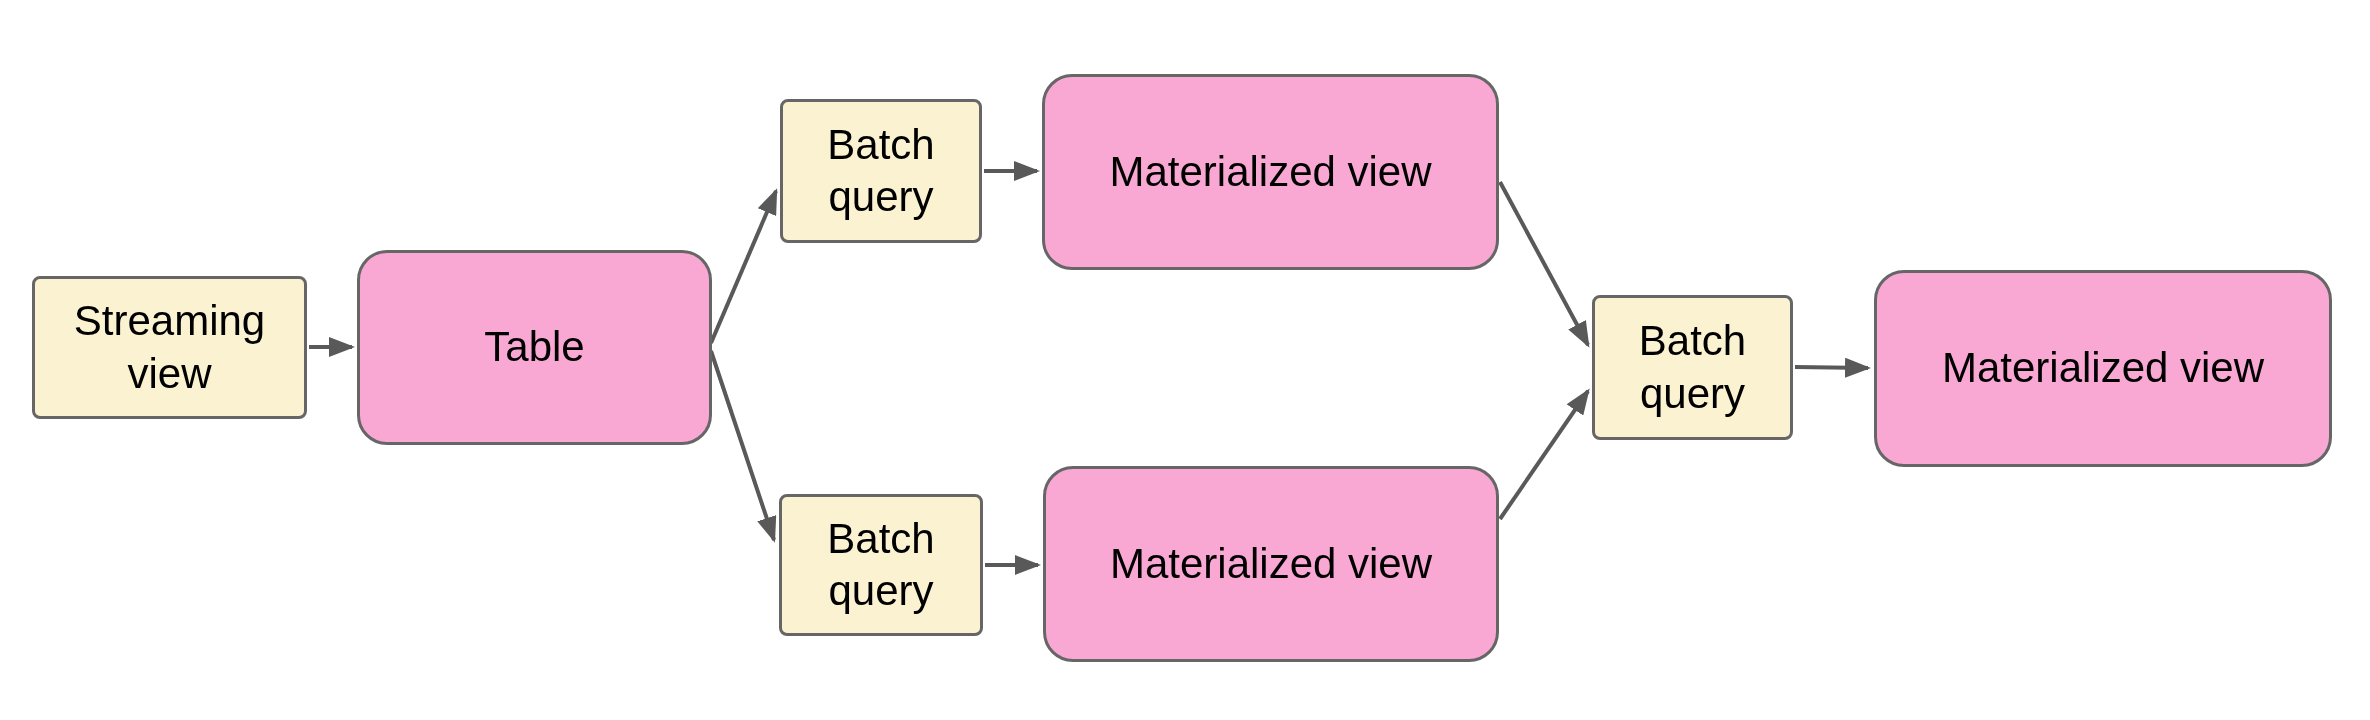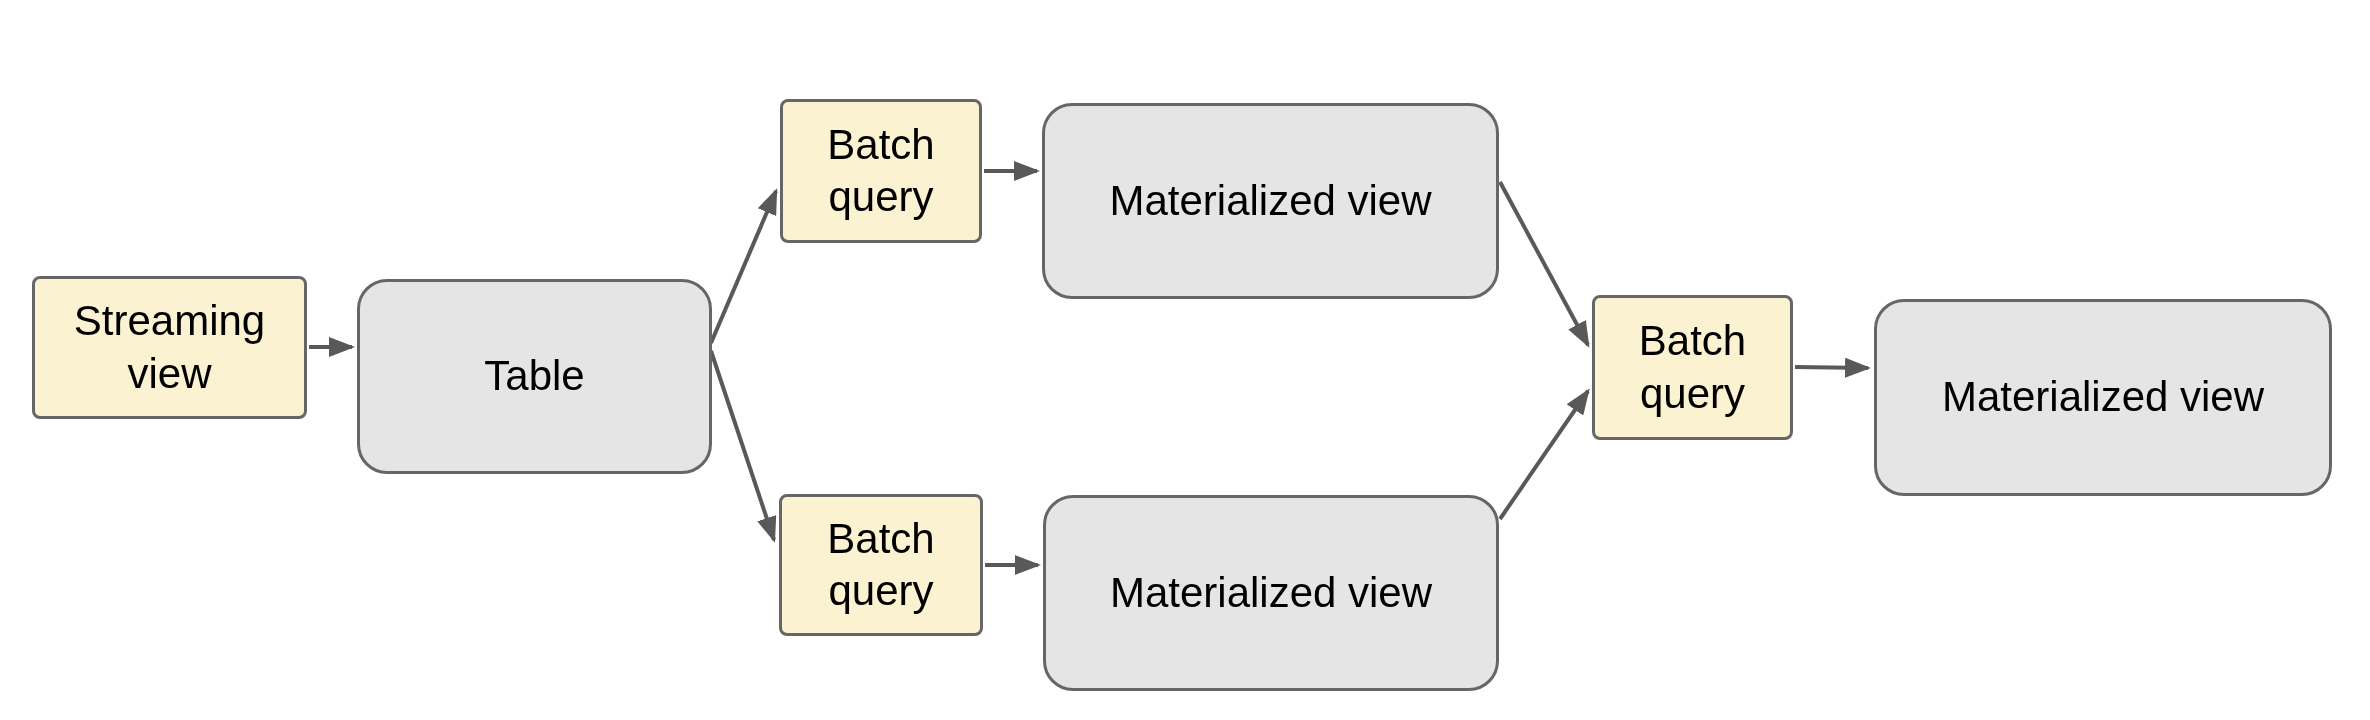--- a/index.html
+++ b/index.html
@@ -33,24 +33,23 @@
     color: #000000;
     font-size: 42px;
     line-height: 1.24;
   }
   .node.query {
     background: #fbf2d1;
     border: 3px solid #666666;
     border-radius: 8px;
   }
   .node.dataset {
-    background: #e5e5e5;
+    background: #f9a8d4;
     border: 3px solid #666666;
     border-radius: 30px;
-    margin-top: 29px;
   }
   
   #node-streaming-query { left: 32px;   top: 276px; width: 275px; height: 143px; }
   #node-table           { left: 357px;  top: 250px; width: 355px; height: 195px; }
   #node-batch-query-top { left: 780px;  top: 99px;  width: 202px; height: 144px; }
   #node-mv-top          { left: 1042px; top: 74px;  width: 457px; height: 196px; }
   #node-batch-query-bottom { left: 779px;  top: 494px; width: 204px; height: 142px; }
   #node-mv-bottom       { left: 1043px; top: 466px; width: 456px; height: 196px; }
   #node-batch-query-right { left: 1592px; top: 295px; width: 201px; height: 145px; }
   #node-mv-right        { left: 1874px; top: 270px; width: 458px; height: 197px; }

